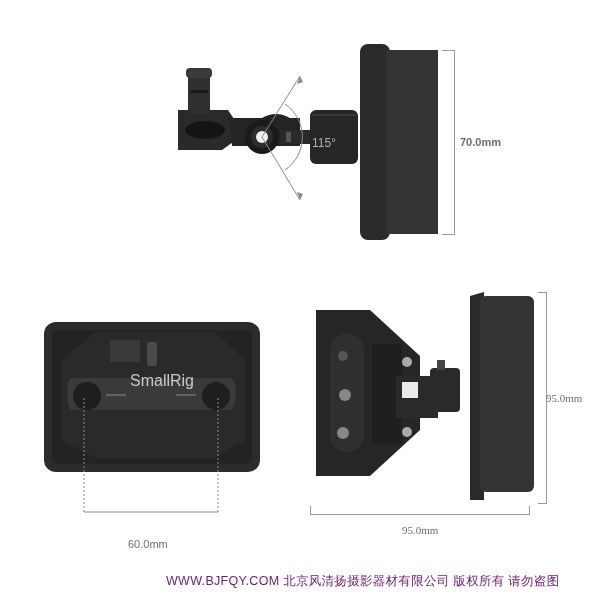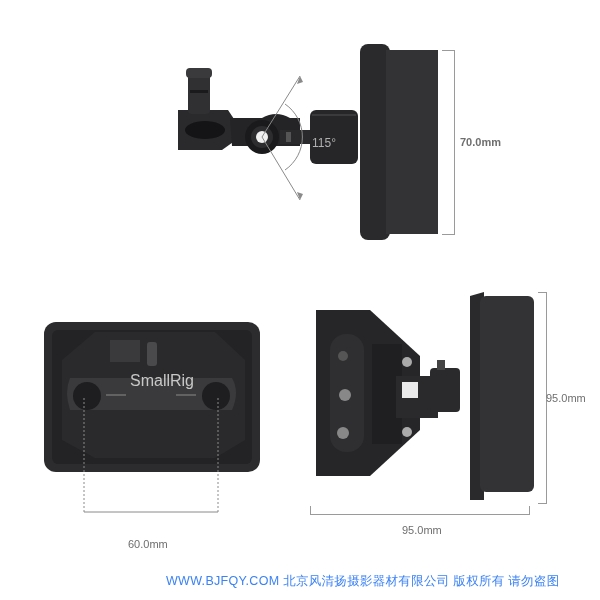--- a/index.html
+++ b/index.html
@@ -1,21 +1,21 @@
 <!DOCTYPE html>
 <html><head>
 <meta charset="utf-8">
 <style>
   html,body{margin:0;padding:0;background:#fff;}
   body{width:600px;height:600px;position:relative;overflow:hidden;font-family:"Liberation Sans",sans-serif;}
   .abs{position:absolute;}
   .dim-text{color:#6e6e6e;font-size:11px;}
   .bracket-v{border:1px solid #9a9a9a;border-left:none;}
   .bracket-h{border:1px solid #9a9a9a;border-top:none;}
-  .watermark{color:#3b82f6;font-size:12.5px;letter-spacing:0.3px;white-space:nowrap;}
+  .watermark{color:#701a75;font-size:12.5px;letter-spacing:0.3px;white-space:nowrap;}
 </style>
 </head>
 <body>
 
 <div class="abs" style="left:0;top:0;width:600px;height:270px;">
   <svg class="abs" style="left:0;top:0" width="600" height="270" viewBox="0 0 600 270">
 
     <path d="M178 110 L228 110 L236 122 L236 140 L222 150 L178 150 Z" fill="#2a2a2c"></path>
     <ellipse cx="205" cy="130" rx="20" ry="9" fill="#141416"></ellipse>
 
@@ -60,21 +60,21 @@
     <line x1="106" y1="395" x2="126" y2="395" stroke="#8a8a8a"></line>
     <line x1="176" y1="395" x2="196" y2="395" stroke="#8a8a8a"></line>
     <line x1="84" y1="398" x2="84" y2="512" stroke="#8a8a8a" stroke-dasharray="2,2"></line>
     <line x1="218" y1="398" x2="218" y2="512" stroke="#8a8a8a" stroke-dasharray="2,2"></line>
     <line x1="84" y1="512" x2="218" y2="512" stroke="#8a8a8a"></line>
   </svg>
   <div class="abs" style="left:130px;top:72px;color:#c8c8c8;font-size:16px;">SmallRig</div>
   <div class="abs dim-text" style="left:128px;top:238px;">60.0mm</div>
 </div>
 
-<div class="abs" style="left:290px;top:280px;width:310px;height:270px;">
+<div class="abs" style="left:290px;top:280px;width:310px;height:270px;font-family:Liberation Serif, serif;">
   <svg class="abs" style="left:0;top:0" width="310" height="270" viewBox="290 280 310 270">
     <path d="M316 310 L370 310 L420 356 L420 430 L370 476 L316 476 Z" fill="#262628"></path>
     <rect x="330" y="334" width="34" height="118" rx="16" fill="#2f2f31"></rect>
     <circle cx="343" cy="356" r="5" fill="#555"></circle>
     <circle cx="345" cy="395" r="6" fill="#888"></circle>
     <circle cx="343" cy="433" r="6" fill="#888"></circle>
     <circle cx="407" cy="362" r="5" fill="#aaa"></circle>
     <circle cx="407" cy="432" r="5" fill="#aaa"></circle>
     <rect x="372" y="344" width="30" height="100" fill="#1f1f21"></rect>
     <rect x="396" y="376" width="42" height="42" fill="#2a2a2c"></rect>

